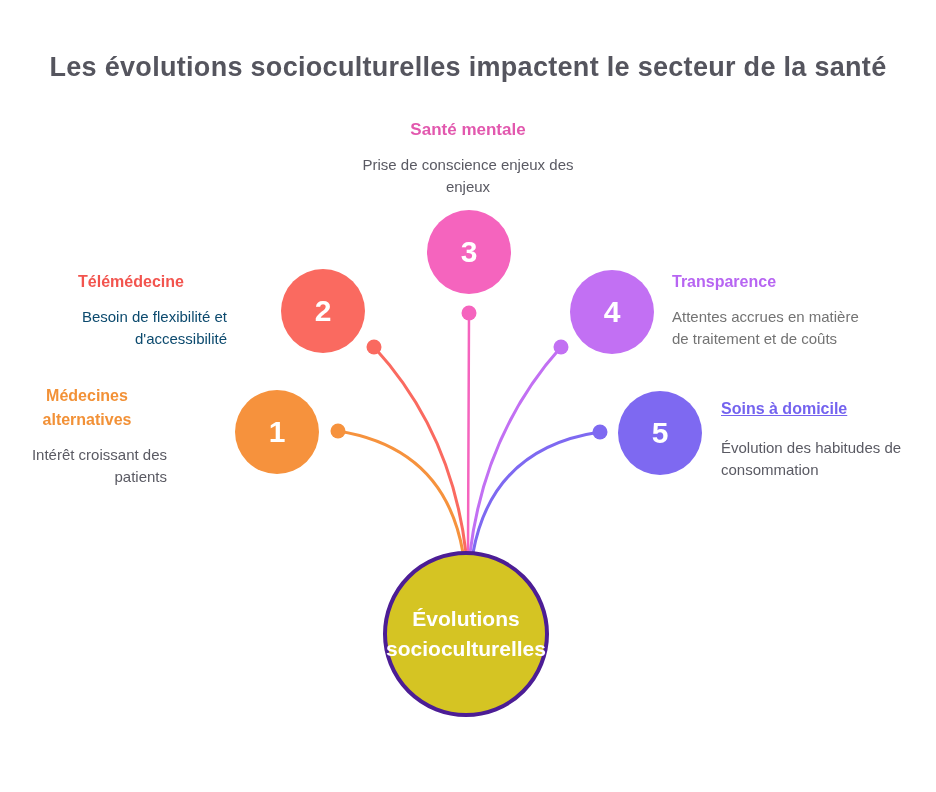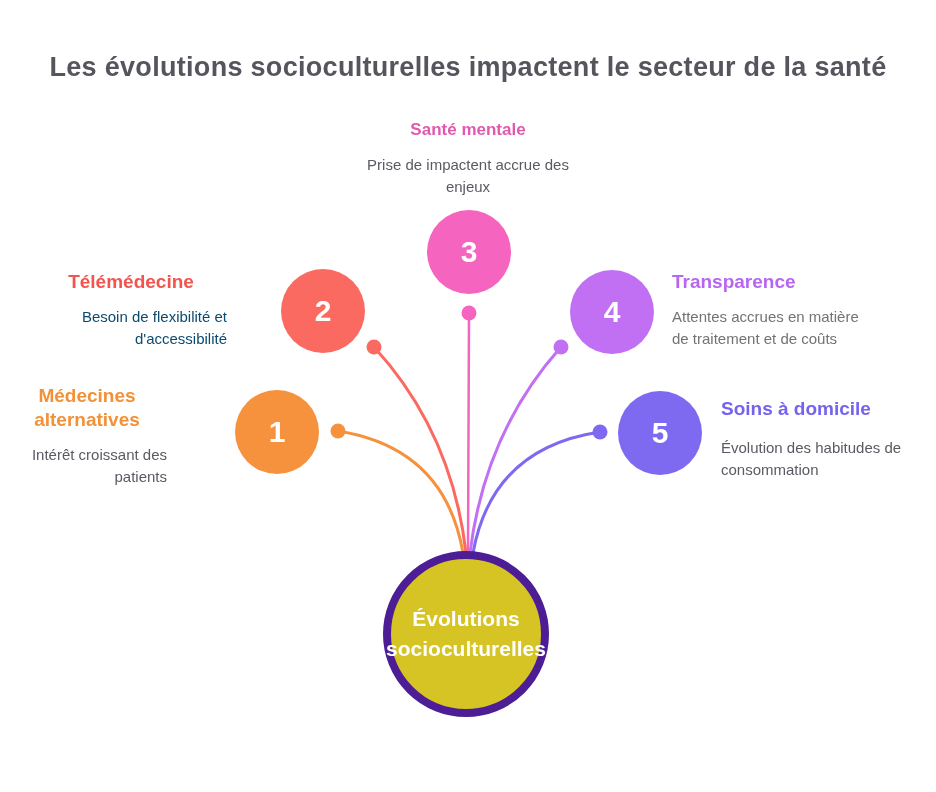--- a/index.html
+++ b/index.html
@@ -47,37 +47,37 @@
   .circle-3 { left: 427px; top: 210px; }
   .circle-4 { left: 570px; top: 270px; }
   .circle-5 { left: 618px; top: 391px; }
   .center-circle {
     position: absolute;
     left: 383px;
     top: 551px;
     width: 166px;
     height: 166px;
     border-radius: 50%;
-    border: 8px solid #4c1d95;
+    border: 4px solid #4c1d95;
     box-sizing: border-box;
     display: flex;
     flex-direction: column;
     align-items: center;
     justify-content: center;
     color: #ffffff;
     font-size: 21px;
     font-weight: bold;
     line-height: 30px;
     text-align: center;
   }
   .node-block {
     position: absolute;
   }
   .node-heading {
-    font-size: 19px;
+    font-size: 16px;
     font-weight: bold;
     line-height: 24px;
   }
   .node-desc {
     font-size: 15px;
     line-height: 22px;
     margin-top: 12px;
   }
   .block-1 { left: 7px;   top: 384px; width: 160px; }
   .block-1 .node-heading { text-align: center; }
@@ -85,21 +85,21 @@
   .block-2 { left: 35px;  top: 270px; width: 192px; }
   .block-2 .node-heading { text-align: center; }
   .block-2 .node-desc    { text-align: right; }
   .block-3 { left: 318px; top: 118px; width: 300px; }
   .block-3 .node-heading { text-align: center; font-size: 17px; }
   .block-3 .node-desc    { text-align: center; }
   .block-4 { left: 672px; top: 270px; width: 220px; }
   .block-4 .node-heading { text-align: left; }
   .block-4 .node-desc    { text-align: left; }
   .block-5 { left: 721px; top: 397px; width: 210px; }
-  .block-5 .node-heading { text-align: left; }
+  .block-5 .node-heading { text-align: left; text-decoration: underline; }
   .block-5 .node-desc    { text-align: left; margin-top: 16px; }
 </style>
 </head>
 <body>
 
 <div class="canvas">
 
   <div class="title" style="color: rgb(85, 85, 94);">Les évolutions socioculturelles impactent le secteur de la santé</div>
 
   <svg class="links-svg" width="936" height="792" viewBox="0 0 936 792">
@@ -151,21 +151,21 @@
     <div class="node-heading" style="color: rgb(242, 84, 78);">Télémédecine</div>
     <div class="node-desc" style="color: #0c4a6e;">
       <div>Besoin de flexibilité et</div>
       <div>d'accessibilité</div>
     </div>
   </div>
 
   <div class="node-block block-3">
     <div class="node-heading" style="color: rgb(226, 88, 174);">Santé mentale</div>
     <div class="node-desc" style="color: rgb(90, 90, 99);">
-      <div>Prise de impactent accrue des</div>
+      <div>Prise de conscience enjeux des</div>
       <div>enjeux</div>
     </div>
   </div>
 
   <div class="node-block block-4">
     <div class="node-heading" style="color: rgb(183, 101, 242);">Transparence</div>
     <div class="node-desc" style="color: #737373;">
       <div>Attentes accrues en matière</div>
       <div>de traitement et de coûts</div>
     </div>

